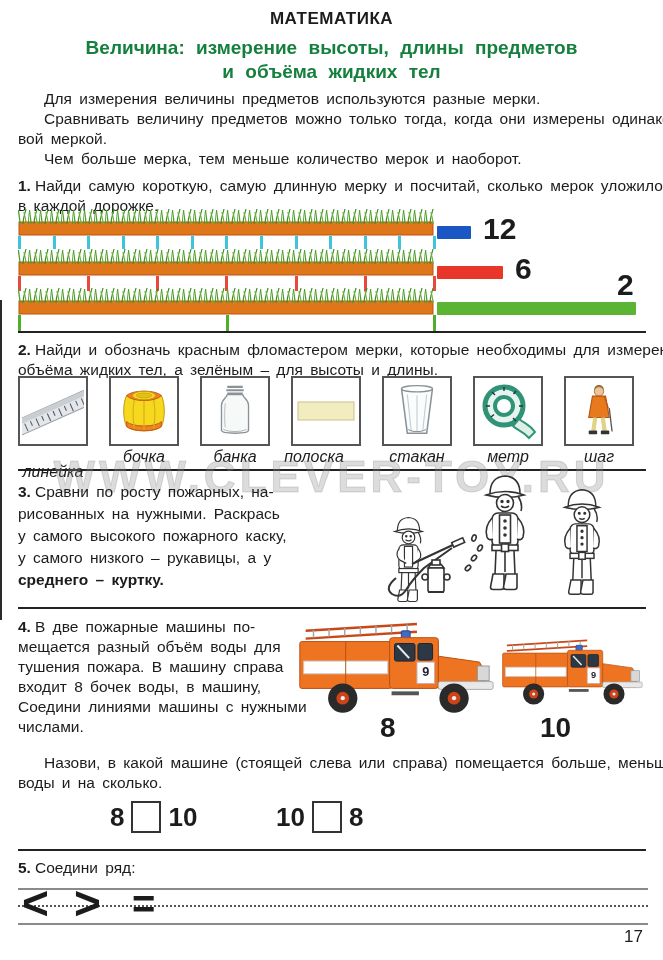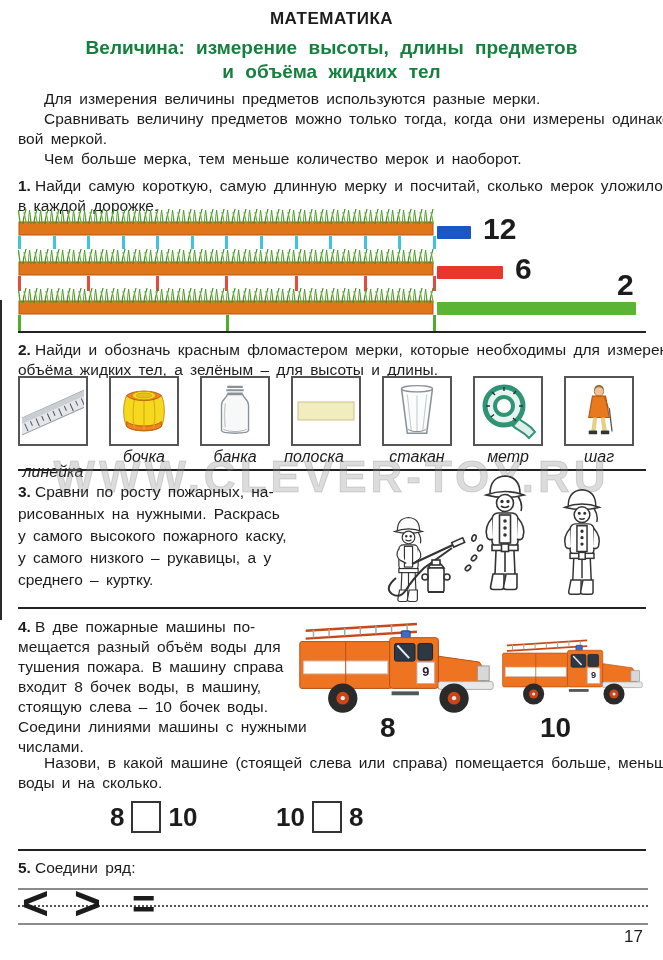--- a/index.html
+++ b/index.html
@@ -204,21 +204,21 @@
 
   <div class="abs sep" style="top:469px; left:18px; width:628px;"></div>
 
   <div class="abs watermark" style="top:452px; left:0;">WWW.CLEVER-TOY.RU</div>
 
   <div class="abs" style="top:481px; left:18px;">
     <div class="body-line" style="line-height:22px;"><span class="task-num">3.</span><span>Сравни по росту пожарных, на-</span></div>
     <div class="body-line" style="line-height:22px;">рисованных на нужными. Раскрась</div>
     <div class="body-line" style="line-height:22px;">у самого высокого пожарного каску,</div>
     <div class="body-line" style="line-height:22px;">у самого низкого – рукавицы, а у</div>
-    <div class="body-line" style="line-height:22px;">среднего – куртку.</div>
+    <div class="body-line" style="line-height:22px;font-weight:bold;">среднего – куртку.</div>
   </div>
 
   <svg class="abs" style="top:472px; left:362px;" width="278" height="132" viewBox="0 0 278 132" fill="none" stroke="#333" stroke-width="1.6">
 
     <g transform="translate(118,2)">
       <path d="M10,20 Q10,3 25,2 Q40,3 40,20 Z" fill="#fff"></path>
       <path d="M6,21 Q25,14 44,21 Q25,26 6,21 Z" fill="#fff"></path>
       <path d="M38,22 q5,8 3,15"></path>
       <circle cx="25" cy="29" r="8.5" fill="#fff"></circle>
       <circle cx="22" cy="27.5" r="0.9" fill="#333"></circle>
@@ -295,21 +295,20 @@
     </g>
   </svg>
 
   <div class="abs sep" style="top:607px; left:18px; width:628px;"></div>
 
   <div class="abs" style="top:617px; left:18px;">
     <div class="body-line"><span class="task-num">4.</span><span>В две пожарные машины по-</span></div>
     <div class="body-line">мещается разный объём воды для</div>
     <div class="body-line">тушения пожара. В машину справа</div>
     <div class="body-line">входит 8 бочек воды, в машину,</div>
-    <div class="body-line">стоящую слева – 10 бочек воды.</div>
     <div class="body-line">Соедини линиями машины с нужными</div>
     <div class="body-line">числами.</div>
   </div>
 
   <svg class="abs" style="top:615px; left:292px;" width="205" height="100" viewBox="0 0 210 102">
     <path d="M14,16 L128,9 M14,24 L128,17" stroke="#c84818" stroke-width="2.5"></path>
     <path d="M22,15 l0,8 M38,14 l0,8 M54,13 l0,8 M70,12 l0,8 M86,11 l0,8 M102,10 l0,8 M118,9.5 l0,8" stroke="#9aa" stroke-width="1.5"></path>
     <rect x="112" y="16" width="9" height="8" rx="1" fill="#3a6cc8" stroke="#27408c"></rect>
     <rect x="8" y="27" width="94" height="48" rx="2" fill="#ee7422" stroke="#b84e10"></rect>
     <rect x="12" y="47" width="86" height="13" fill="#fff" stroke="#ccc"></rect>

